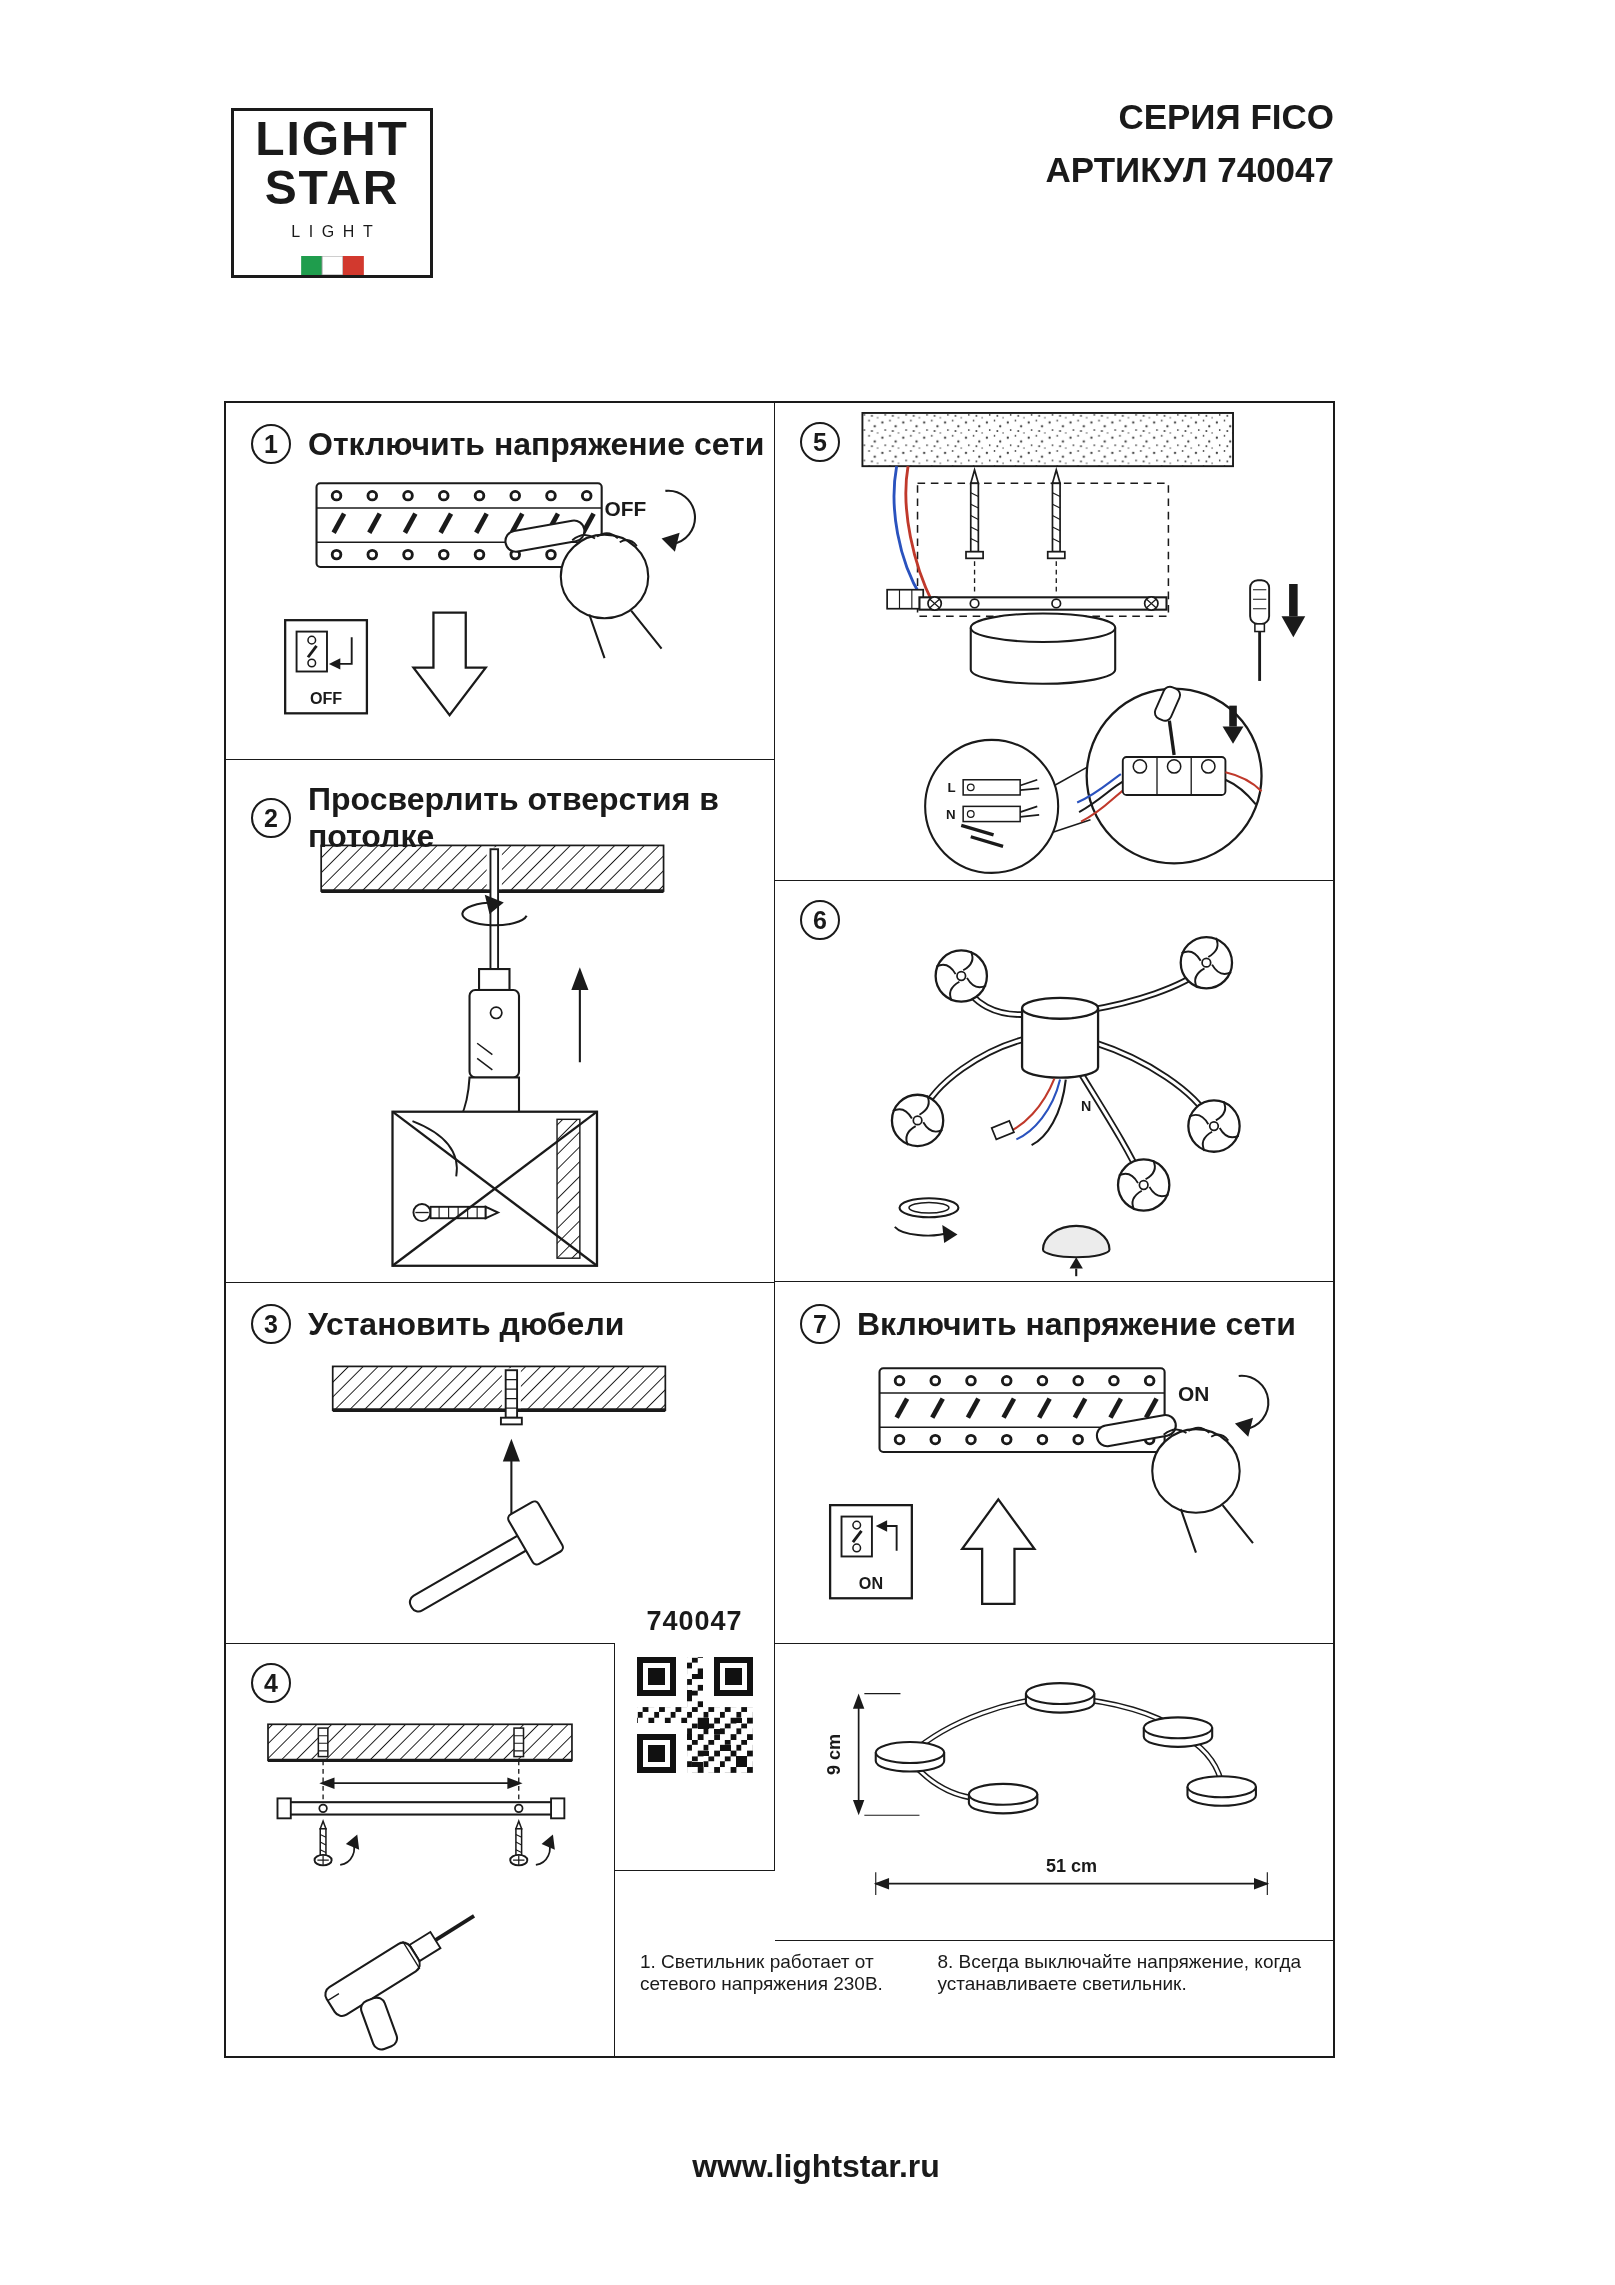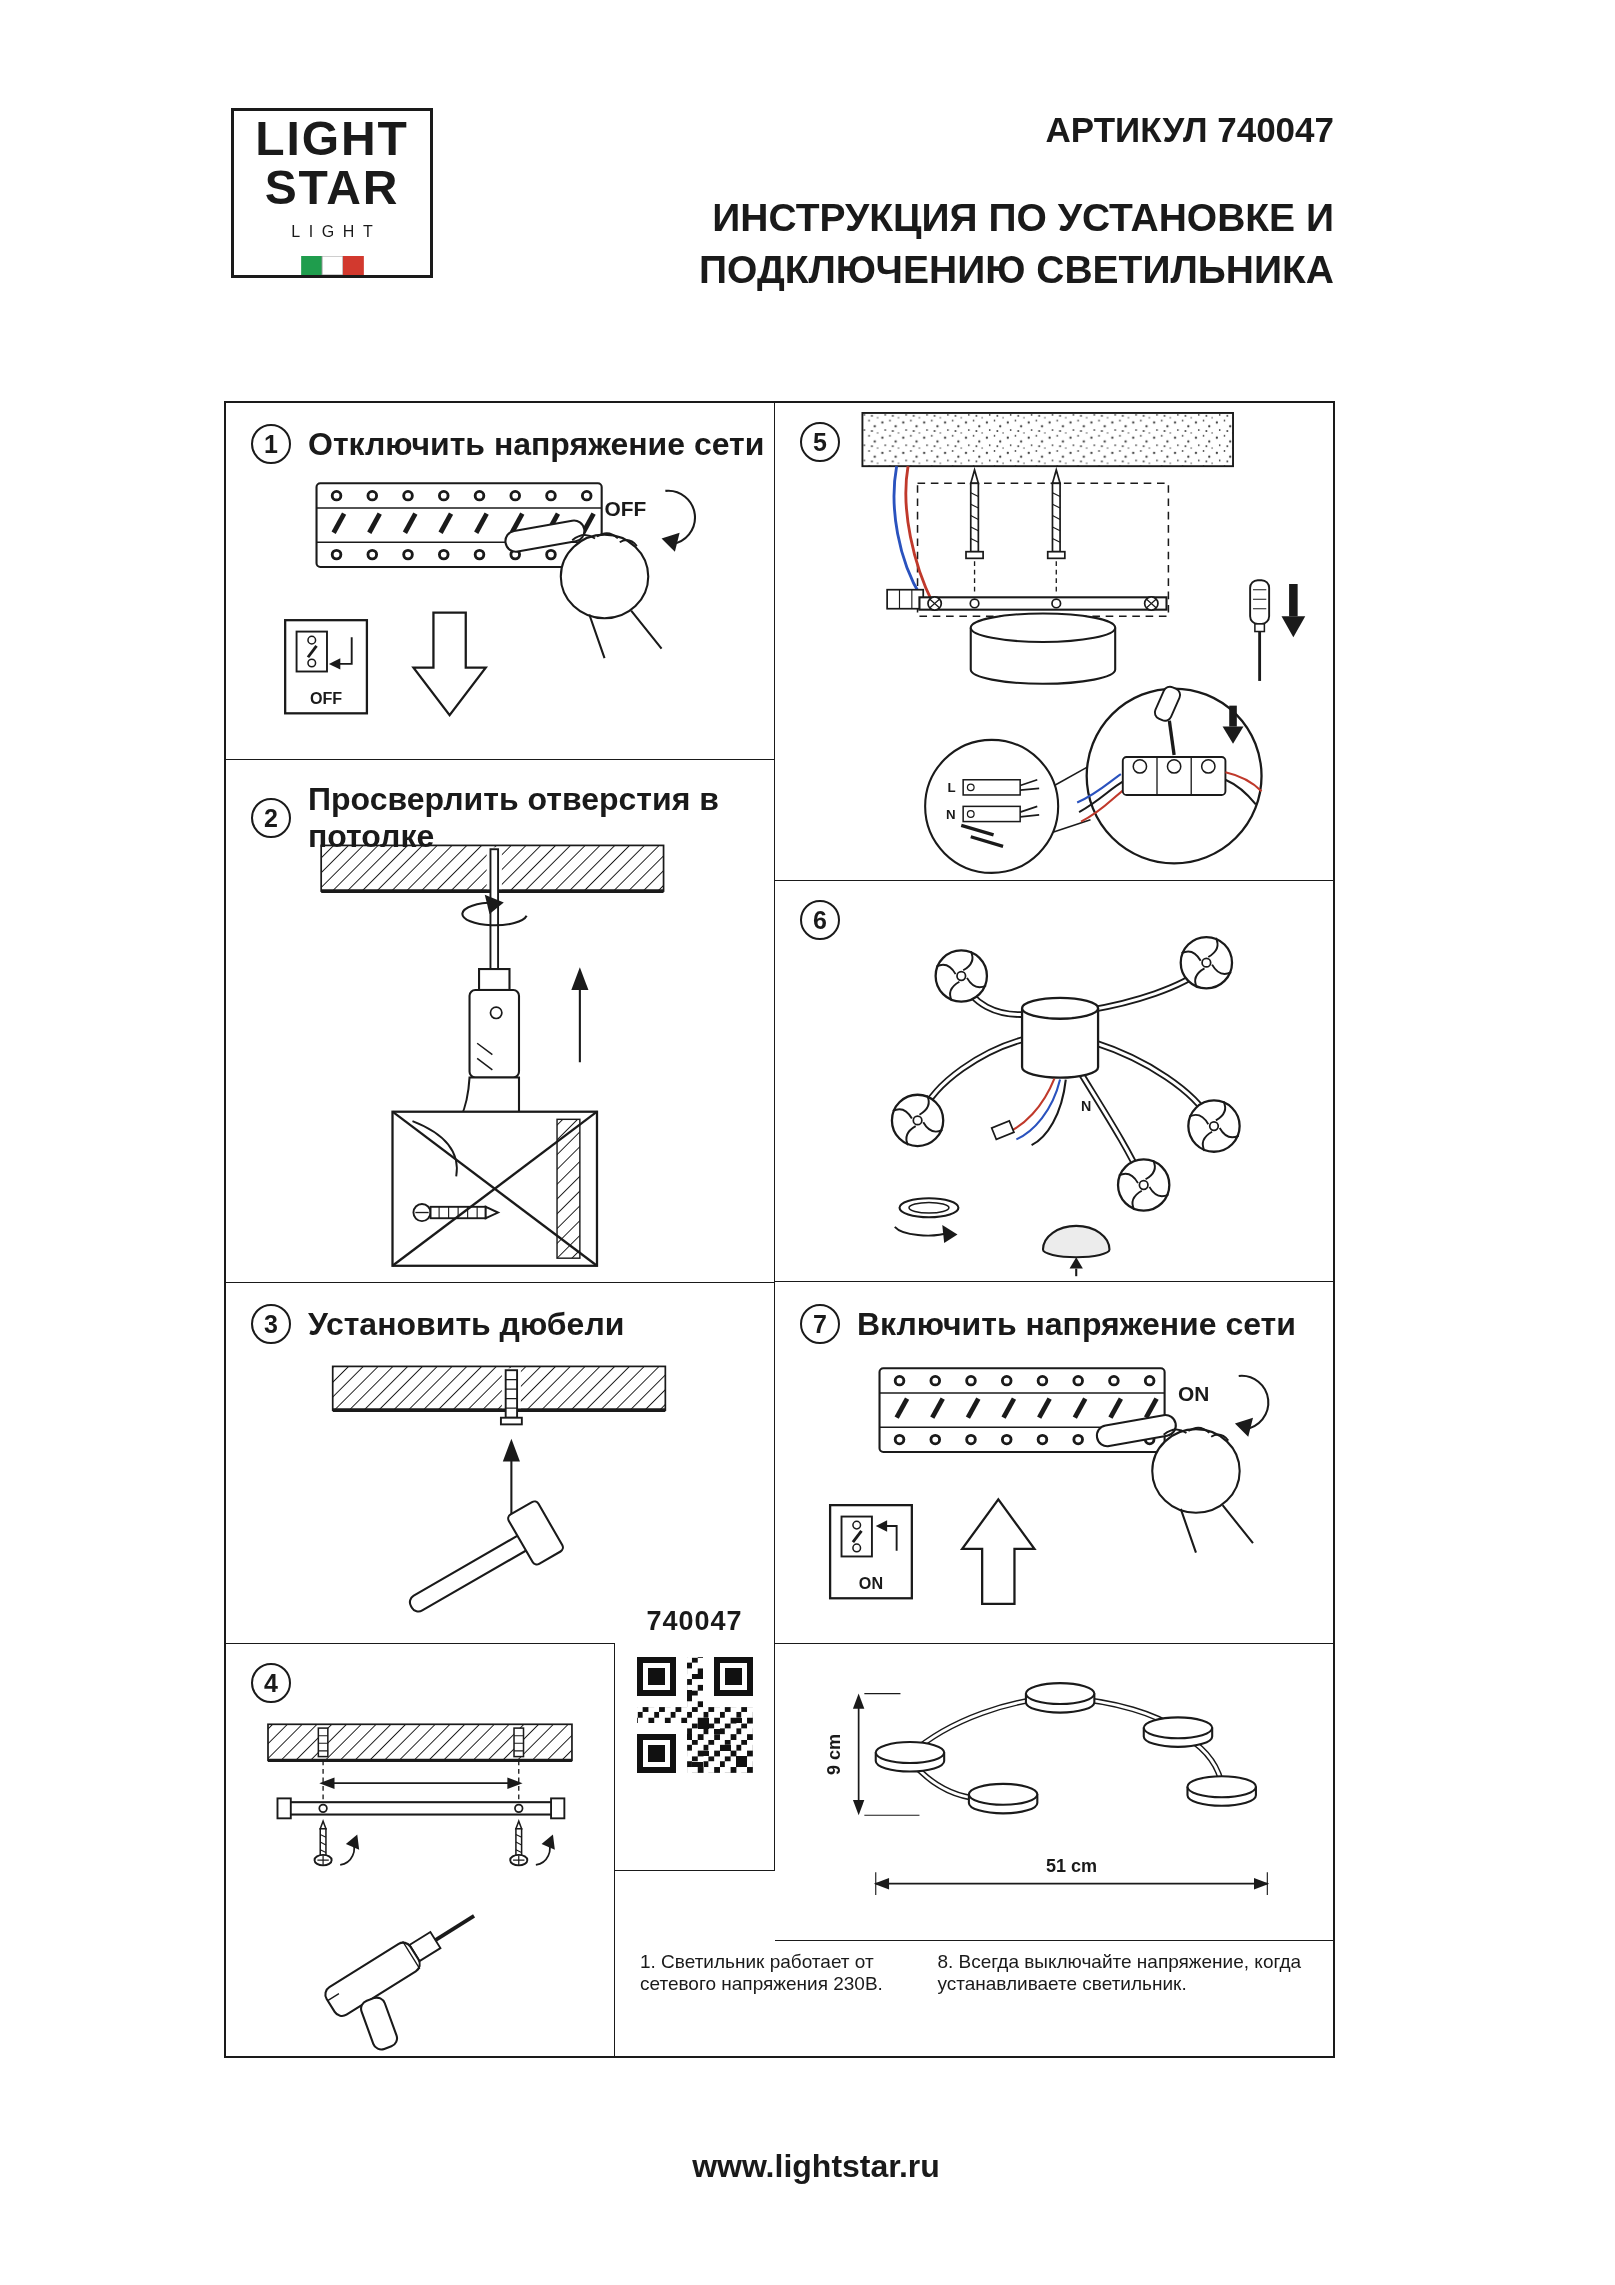--- a/index.html
+++ b/index.html
@@ -74,25 +74,22 @@
     <div class="logo-word">STAR</div>
     <div class="logo-group">LIGHT</div>
     <svg class="logo-flag" width="63" height="19" viewBox="0 0 66 20">
       <rect x="0" y="0" width="22" height="20" fill="#1f9d4d"></rect>
       <rect x="22" y="0" width="22" height="20" fill="#ffffff" stroke="#999" stroke-width="1"></rect>
       <rect x="44" y="0" width="22" height="20" fill="#d2392e"></rect>
     </svg>
   </div>
 
   <div class="hdr">
+    <div class="hdr-series">СЕРИЯ FICO</div>
     <div class="hdr-article">АРТИКУЛ 740047</div>
-    <div class="hdr-title">
-      <div>ИНСТРУКЦИЯ ПО УСТАНОВКЕ И</div>
-      <div>ПОДКЛЮЧЕНИЮ СВЕТИЛЬНИКА</div>
-    </div>
   </div>
 
   <div class="grid">
 
     <div class="cell" id="cell-s1">
       <div class="step-head">
         <div class="num-circle">1</div>
         <div class="step-label">Отключить напряжение сети</div>
       </div>
       <svg class="draw" style="left:0;top:67px" width="547" height="288" viewBox="0 0 575 303">

